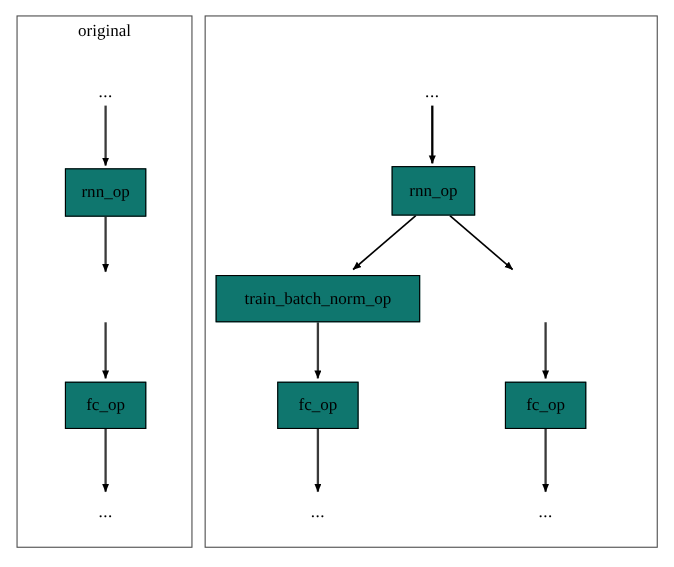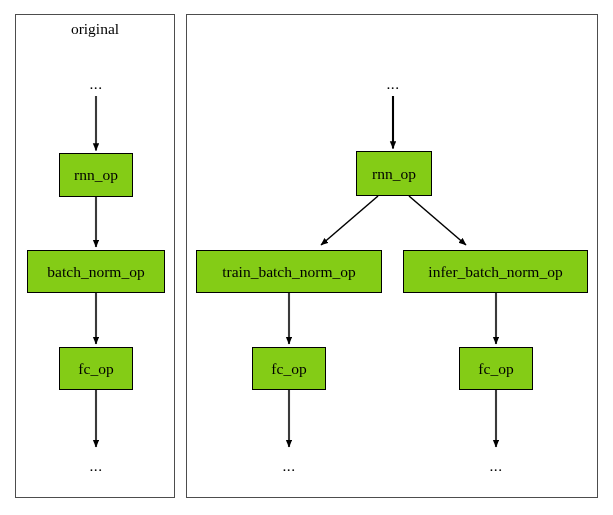--- a/index.html
+++ b/index.html
@@ -37,21 +37,21 @@
     position: absolute;
     text-align: center;
     font-size: 15.5px;
     line-height: 18px;
     color: #000000;
     white-space: nowrap;
   }
   .node {
     position: absolute;
     border: 1.4px solid #000000;
-    background: #84cc16;
+    background: #0f766e;
     box-sizing: border-box;
     display: flex;
     align-items: center;
     justify-content: center;
   }
   .node-label {
     font-size: 15.5px;
     line-height: 16px;
     color: #000000;
     white-space: nowrap;
@@ -97,45 +97,39 @@
 
   <div class="cluster" style="left:15px; top:14px; width:160px; height:484px;"></div>
   <div class="cluster-label" style="left:15px; top:20px; width:160px;">original</div>
 
   <div class="ellipsis" style="left:66px; top:76px; width:60px;">...</div>
 
   <div class="node" style="left:59px; top:153px; width:74px; height:44px;">
     <span class="node-label">rnn_op</span>
   </div>
 
-  <div class="node" style="left:27px; top:250px; width:138px; height:43px;">
-    <span class="node-label">batch_norm_op</span>
-  </div>
 
   <div class="node" style="left:59px; top:347px; width:74px; height:43px;">
     <span class="node-label">fc_op</span>
   </div>
 
   <div class="ellipsis" style="left:66px; top:458px; width:60px;">...</div>
 
   <div class="cluster" style="left:186px; top:14px; width:412px; height:484px;"></div>
 
   <div class="ellipsis" style="left:363px; top:76px; width:60px;">...</div>
 
   <div class="node" style="left:356px; top:151px; width:76px; height:45px;">
     <span class="node-label">rnn_op</span>
   </div>
 
   <div class="node" style="left:196px; top:250px; width:186px; height:43px;text-align:center;">
     <span class="node-label">train_batch_norm_op</span>
   </div>
 
-  <div class="node" style="left:403px; top:250px; width:185px; height:43px;">
-    <span class="node-label">infer_batch_norm_op</span>
-  </div>
 
   <div class="node" style="left:252px; top:347px; width:74px; height:43px;">
     <span class="node-label">fc_op</span>
   </div>
 
   <div class="node" style="left:459px; top:347px; width:74px; height:43px;">
     <span class="node-label">fc_op</span>
   </div>
 
   <div class="ellipsis" style="left:259px; top:458px; width:60px;">...</div>

